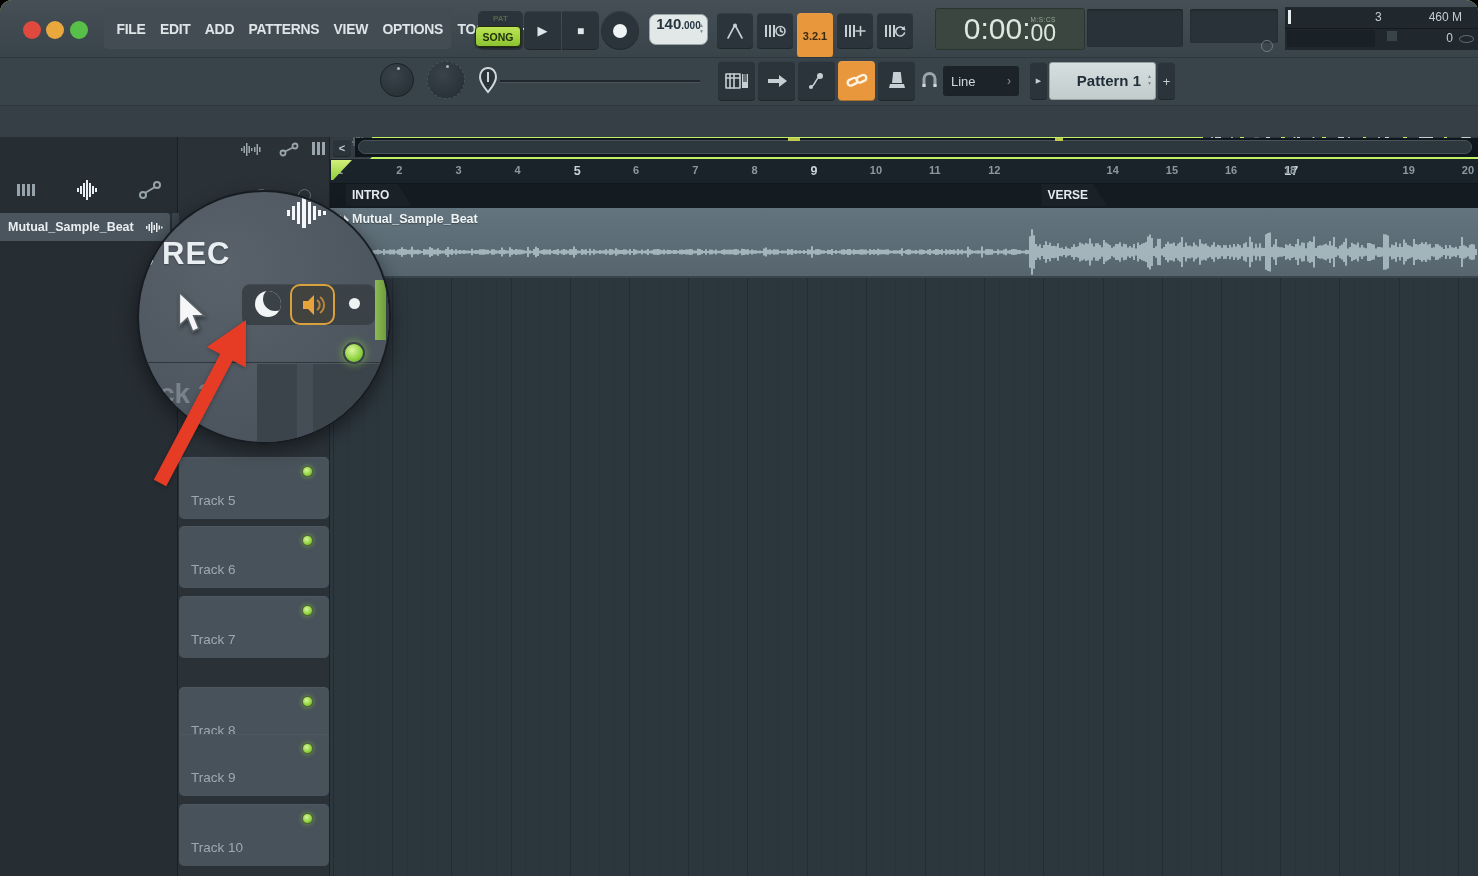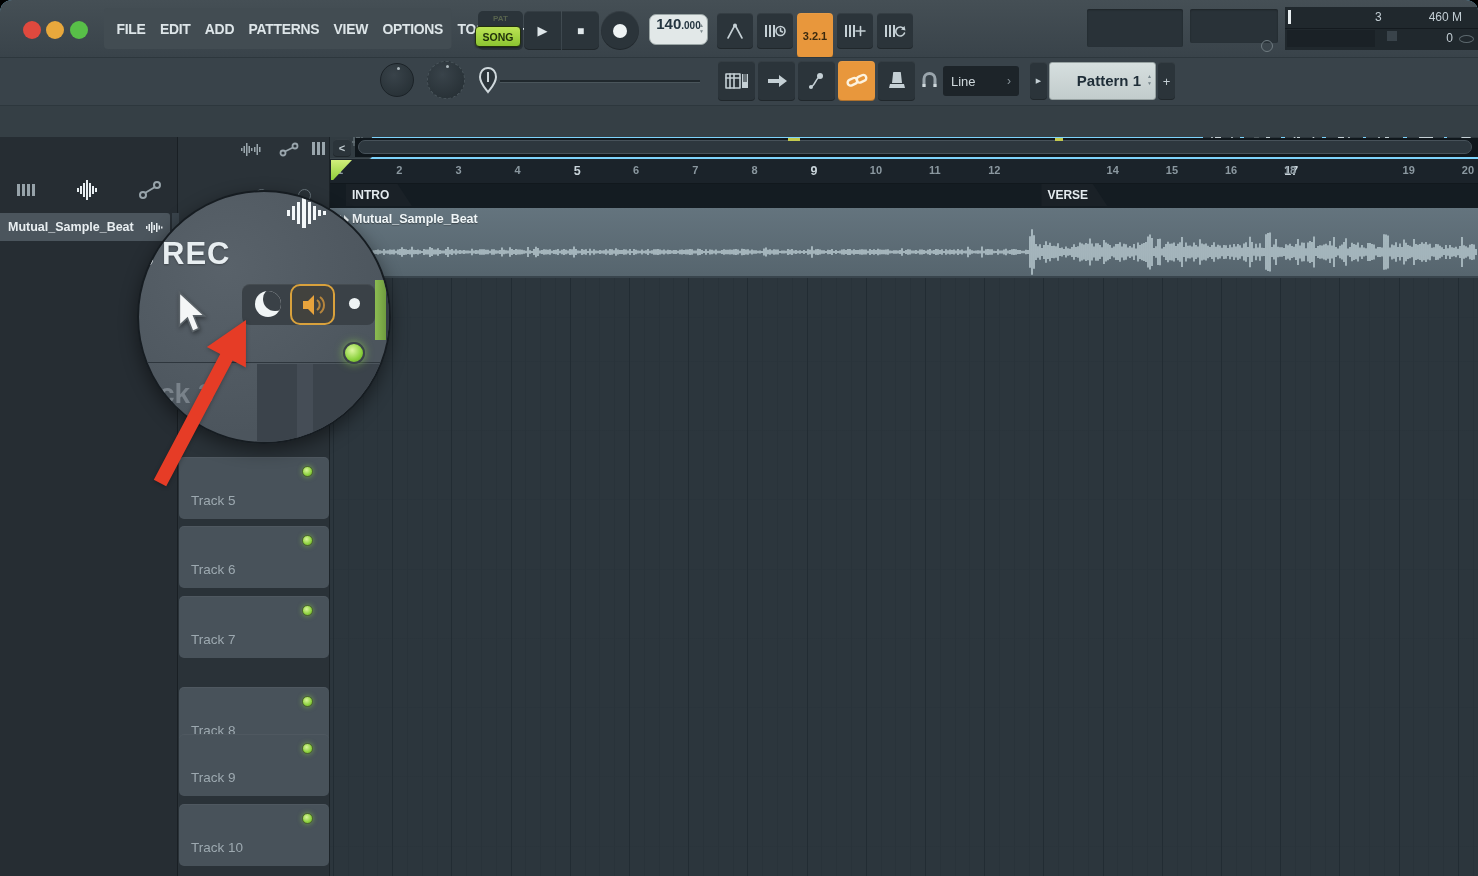--- a/index.html
+++ b/index.html
@@ -1,17 +1,17 @@
 <!DOCTYPE html>
 <html><head>
 <meta charset="utf-8">
 <style>
   html,body{margin:0;padding:0;background:#000;}
   *{box-sizing:border-box;}
-  .app{position:relative;width:1478px;height:876px;background:#7dd3fc;overflow:hidden;
+  .app{position:relative;width:1478px;height:876px;background:#bef264;overflow:hidden;
        border-radius:12px 12px 0 0;font-family:"Liberation Sans",sans-serif;
        -webkit-font-smoothing:antialiased;}
   .abs{position:absolute;}
 
   
   .row1{position:absolute;left:0;top:0;width:1478px;height:57px;background:linear-gradient(#454f55,#39434a);}
   .row2{position:absolute;left:0;top:57px;width:1478px;height:48px;background:#39434a;border-top:1px solid #2d373d;}
   .row3{position:absolute;left:0;top:105px;width:1478px;height:32px;background:#353f45;border-top:1px solid #2d373d;}
 
   .tl{position:absolute;top:21px;width:18px;height:18px;border-radius:50%;}
@@ -169,20 +169,27 @@
         </svg>
       </div>
     <div class="btn" style="left:877px;top:13px;width:36px;height:36px;">
       <svg width="22" height="16" viewBox="0 0 22 16">
           <path class="icf" d="M1,2h2v12h-2z M5,2h2v12h-2z M9,2h2v12h-2z"></path>
           <path class="ic" d="M20,6a4.5,4.5 0 1,0 0.5,4"></path>
           <path class="icf" d="M20.5,3l1,4.5l-4.5,-1z"></path>
         </svg>
       </div>
 
+    <div class="time-disp">
+      <span style="font-size:30px;font-weight:300;">0:00:</span>
+      <span style="display:inline-flex;flex-direction:column;align-items:flex-start;">
+        <span style="font-size:6.5px;color:#93a79a;letter-spacing:.5px;">M:S:CS</span>
+        <span style="font-size:23px;font-weight:300;line-height:20px;">00</span>
+      </span>
+    </div>
 
     <div class="dark-panel" style="left:1087px;top:9px;width:96px;height:38px;"></div>
     <div class="dark-panel" style="left:1190px;top:9px;width:88px;height:34px;"></div>
     <span class="abs" style="left:1261px;top:40px;width:12px;height:12px;border:1.5px solid #6f7b81;border-radius:50%;"></span>
 
     <div class="cpu-panel">
       <div class="cpu-row">
         <span class="abs" style="left:3px;top:3px;width:3px;height:14px;background:#e8eef0;"></span>
         <span class="abs" style="left:90px;top:3px;">3</span>
         <span class="abs" style="right:16px;top:3px;">460 M</span>

